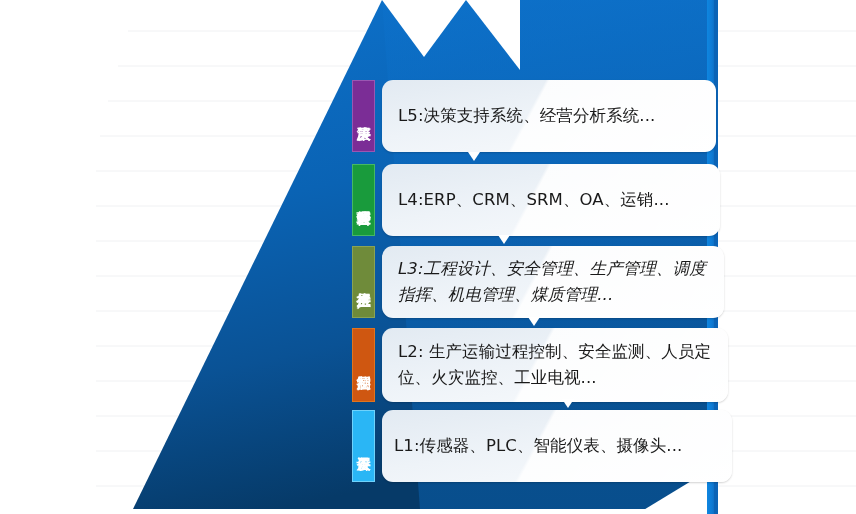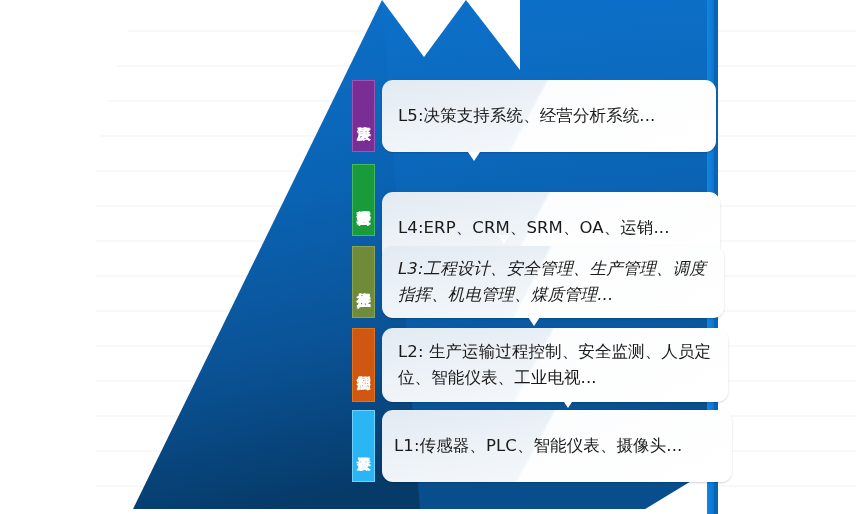--- a/index.html
+++ b/index.html
@@ -172,36 +172,36 @@
 
     <div class="layer-row" style="top:80px; height:72px;">
       <div class="layer-tag" style="height:72px; background:#7b2d96; border:1px solid #9a57b2;">决策层</div>
       <div class="layer-card" style="height:72px; width:334px;">
         <span class="card-text">L5:决策支持系统、经营分析系统...</span>
       </div>
     </div>
 
     <div class="layer-row" style="top:164px; height:72px;">
       <div class="layer-tag" style="height:72px; background:#199b3c; border:1px solid #46b863;">经营管理层</div>
-      <div class="layer-card" style="height:72px; width:338px;margin-top:28px;">
+      <div class="layer-card" style="height:72px; width:338px;">
         <span class="card-text">L4:ERP、CRM、SRM、OA、运销...</span>
       </div>
     </div>
 
     <div class="layer-row" style="top:246px; height:72px;">
       <div class="layer-tag" style="height:72px; background:#6f8b3a; border:1px solid #8aa355;">生产执行层</div>
       <div class="layer-card" style="height:72px; width:342px;font-style:italic;">
         <span class="card-text">L3:工程设计、安全管理、生产管理、调度指挥、机电管理、煤质管理...</span>
       </div>
     </div>
 
     <div class="layer-row" style="top:328px; height:74px;">
       <div class="layer-tag" style="height:74px; background:#cf5711; border:1px solid #e0751f;">控制层</div>
       <div class="layer-card" style="height:74px; width:346px;">
-        <span class="card-text">L2: 生产运输过程控制、安全监测、人员定位、智能仪表、工业电视...</span>
+        <span class="card-text">L2: 生产运输过程控制、安全监测、人员定位、火灾监控、工业电视...</span>
       </div>
     </div>
 
     <div class="layer-row" style="top:410px; height:72px;">
       <div class="layer-tag" style="height:72px; background:#2ab6f5; border:1px solid #6fd2fb;">设备层</div>
       <div class="layer-card" style="height:72px; width:350px;padding-left:12px;">
         <span class="card-text">L1:传感器、PLC、智能仪表、摄像头...</span>
       </div>
     </div>
 

